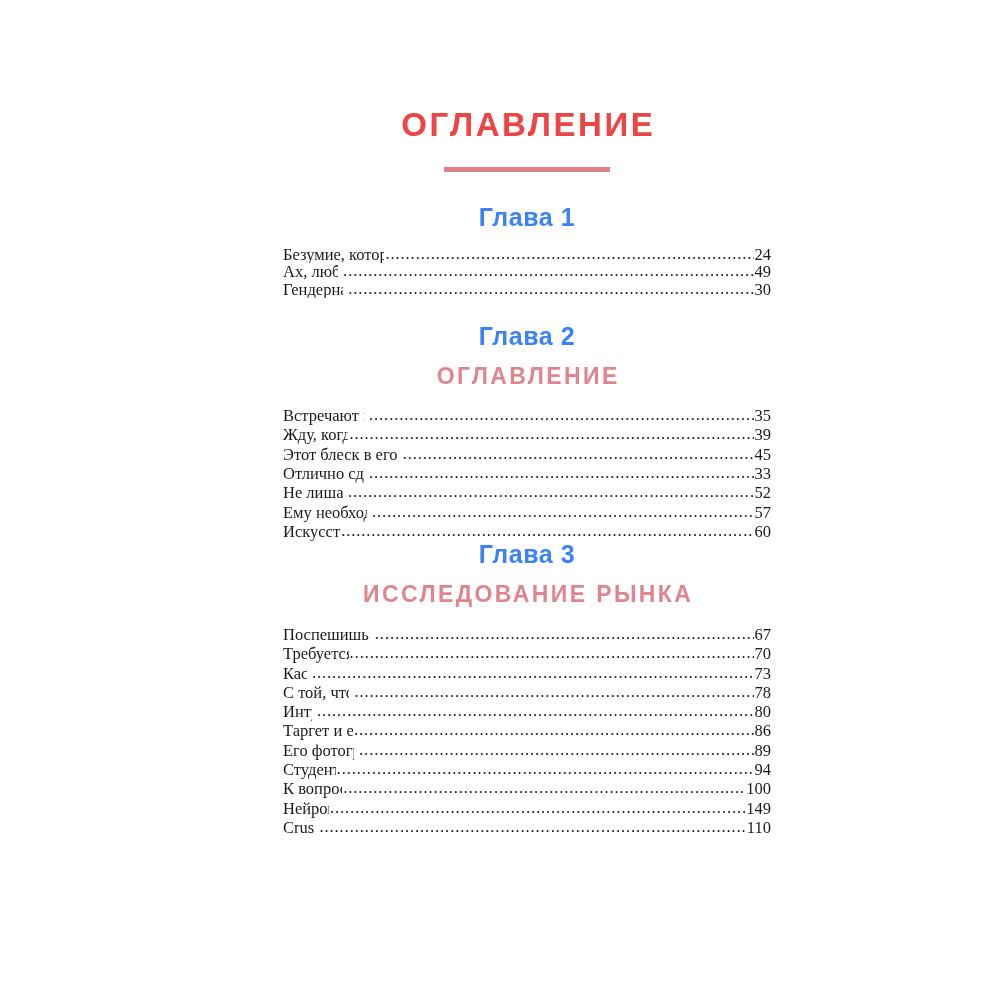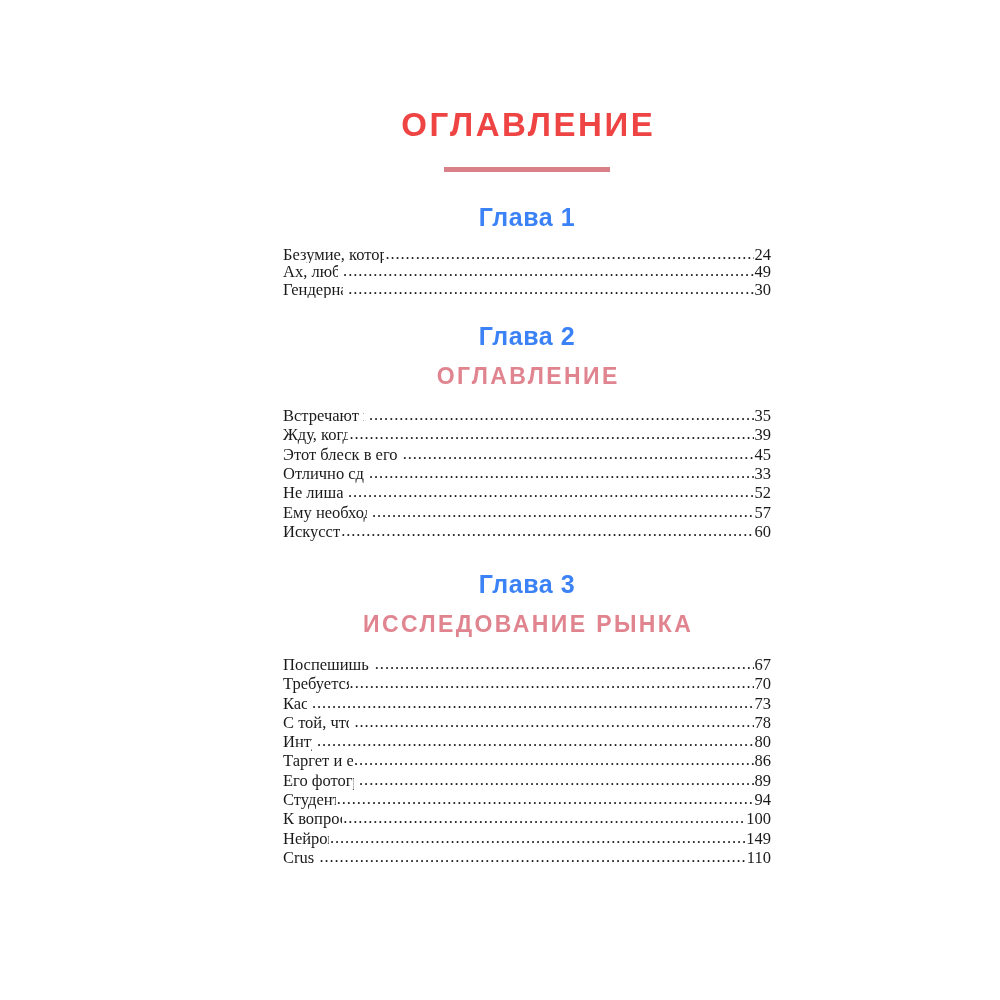--- a/index.html
+++ b/index.html
@@ -47,21 +47,21 @@
     margin: 26px auto 0 auto;
     background: #d98089;
   }
 
   
   .chapter {
     margin: 0;
   }
   .chapter-1 { margin-top: 32px; }
   .chapter-2 { margin-top: 25px; }
-  .chapter-3 { margin-top: 30px; }
+  .chapter-3 { }
 
   .chapter-label {
     text-align: center;
     font-family: "Liberation Sans", "DejaVu Sans", sans-serif;
     font-weight: bold;
     font-size: 25px;
     line-height: 1.1;
     letter-spacing: 0.6px;
     color: #3b82f6;
   }

